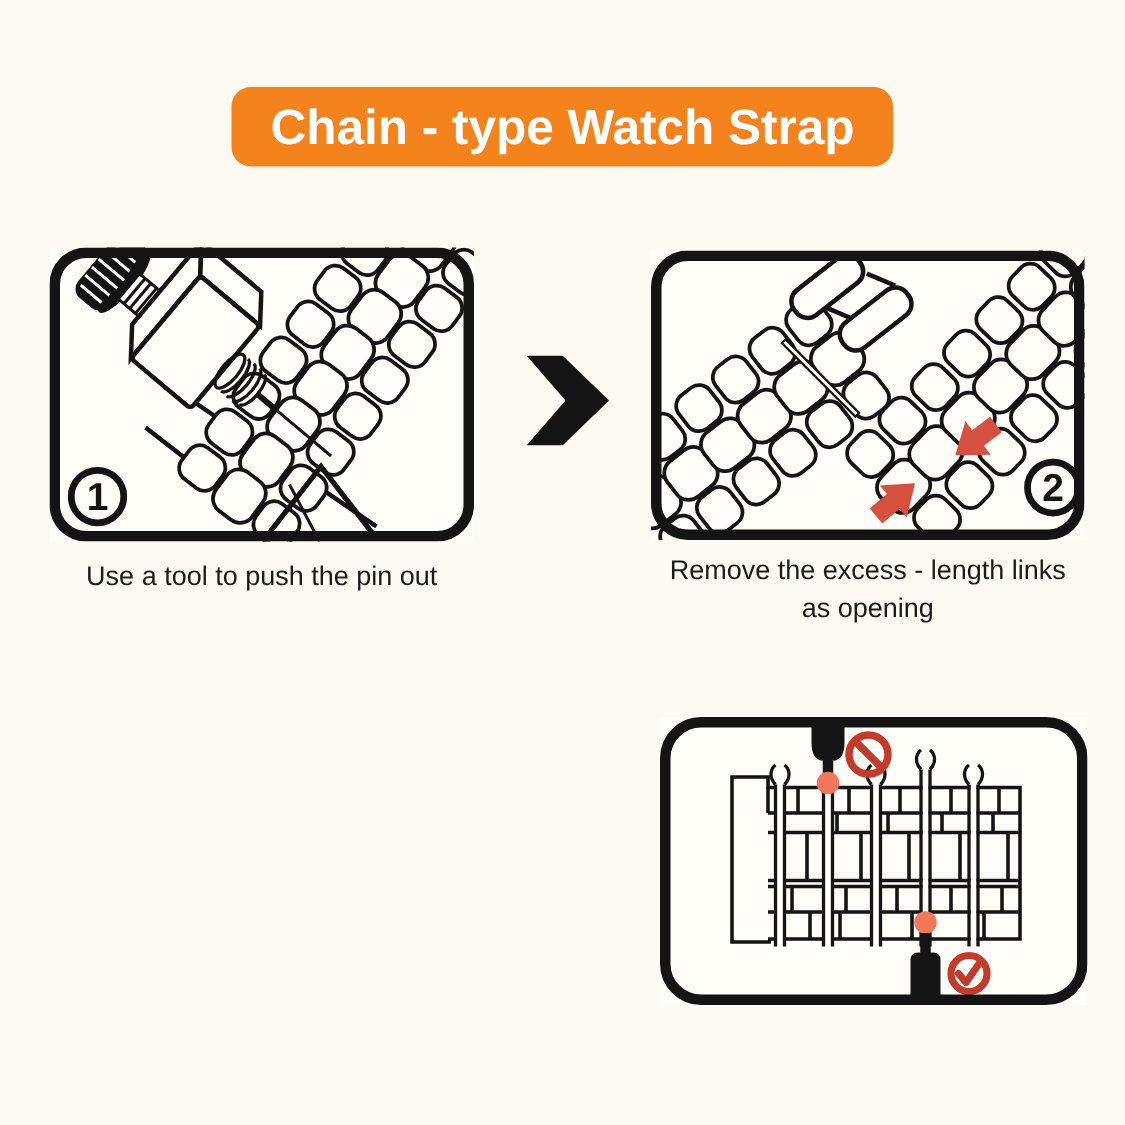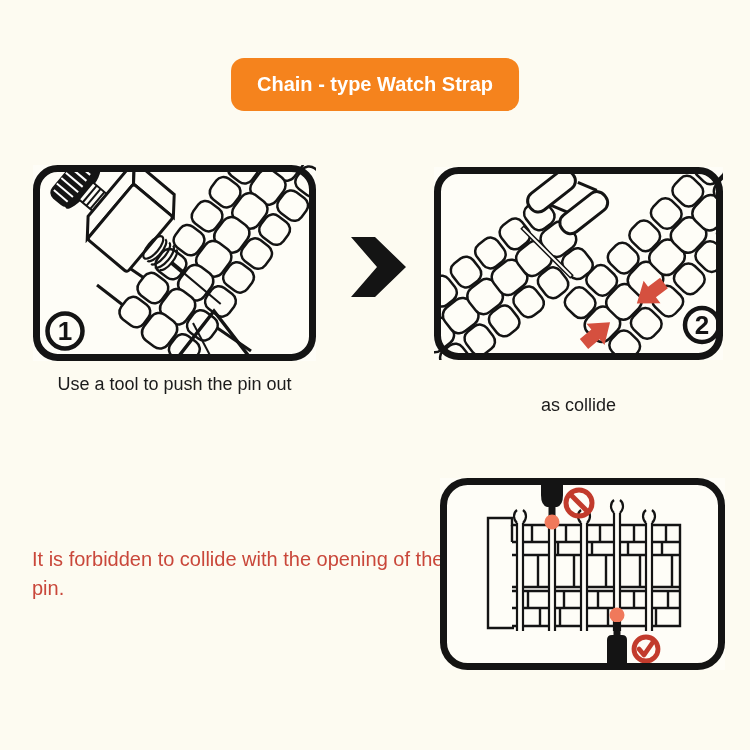--- a/index.html
+++ b/index.html
@@ -11,21 +11,21 @@
   html,body{width:750px;height:750px;}
   body{
     position:relative;width:750px;height:750px;overflow:hidden;
     background:var(--background);
     font-family:"Liberation Sans", sans-serif;
   }
   .banner{
     position:absolute;left:375px;top:58px;transform:translateX(-50%);
     background:var(--accent_orange);color:var(--title_text);
     height:53px;line-height:53px;padding:0 26px;border-radius:13px;
-    font-size:20px;font-weight:bold;white-space:nowrap;
+    font-size:33px;font-weight:bold;white-space:nowrap;
   }
   .panel{position:absolute;}
   .panel svg{display:block;}
   .panel-1{left:33px;top:165px;width:283px;height:196px;}
   .panel-2{left:434px;top:167px;width:289px;height:193px;}
   .panel-3{left:440px;top:478px;width:285px;height:192px;}
   .chevron{position:absolute;left:351px;top:237px;width:55px;height:60px;}
   .caption{
     position:absolute;text-align:center;color:var(--caption_text);
     font-size:18px;line-height:25px;
@@ -183,26 +183,25 @@
     <g>
       <circle cx="268" cy="158" r="17" class="lk" stroke-width="4.5"></circle>
       <text x="268" y="167" text-anchor="middle" class="badge-num">2</text>
     </g>
     <rect x="3.5" y="3.5" width="282" height="186" rx="21" class="pborder"></rect>
   </svg>
 </div>
 
 <div class="caption caption-1">Use a tool to push the pin out</div>
 <div class="caption caption-2">
-  <br>
-  <span>as collide</span>
+  <span>Remove the excess - length links</span><br>
+  <span>as opening</span>
 </div>
 
 <div class="note">
-  <div>It is forbidden to collide with the opening of the pin.</div>
 </div>
 
 <div class="panel panel-3">
   <svg width="285" height="192" viewBox="0 0 285 192">
     <rect x="0" y="0" width="285" height="192" class="fpaper"></rect>
 
     <g class="sk" stroke-width="2.4">
       <path d="M74,150 H48 V40 H72 V47 H240 V148 H72"></path>
       <line x1="72" y1="47" x2="72" y2="64"></line>
       <line x1="72" y1="64" x2="240" y2="64"></line>

